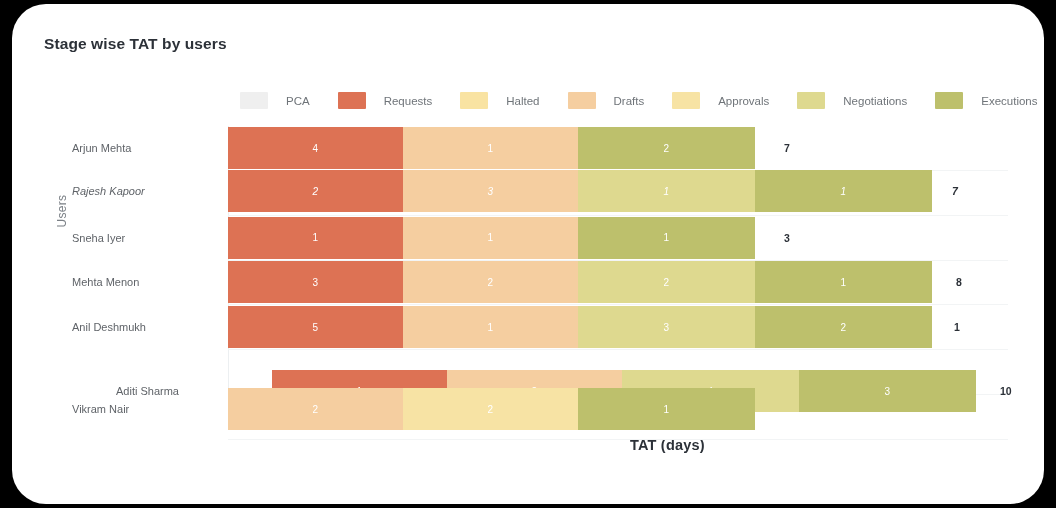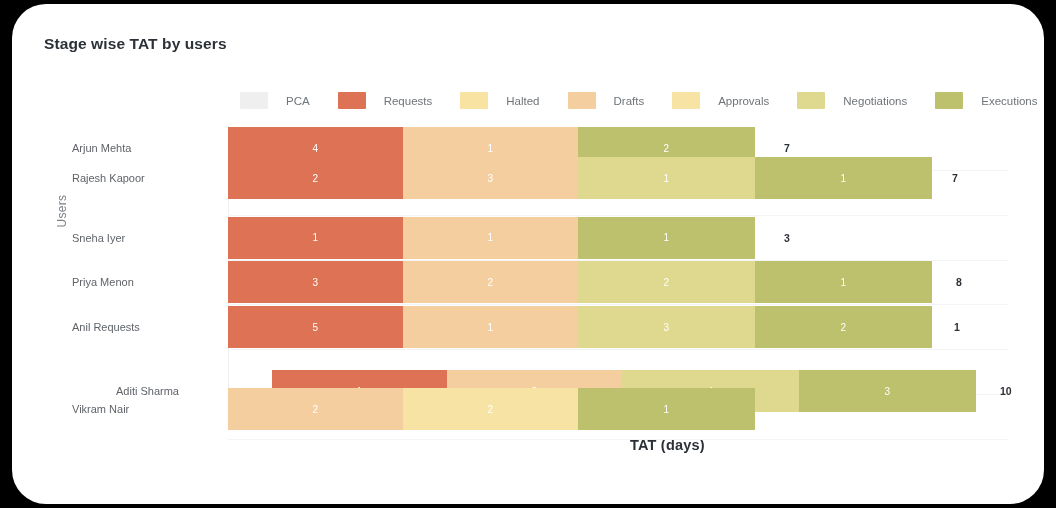--- a/index.html
+++ b/index.html
@@ -215,21 +215,21 @@
             <div class="seg" style="width: 175px; background: rgb(245, 206, 160);">
               <span class="seg-value">1</span>
             </div>
             <div class="seg" style="width: 177px; background: rgb(189, 192, 108);">
               <span class="seg-value">2</span>
             </div>
           </div>
           <div class="row-total" style="left: 772px;">7</div>
         </div>
         <div class="gridline" style="top: 210.8px;"></div>
-        <div class="row" style="top: 153px;">
+        <div class="row" style="top: 166px; font-style: italic;">
           <div class="row-label">Rajesh Kapoor</div>
           <div class="bar">
             <div class="seg" style="width: 175px; background: rgb(221, 114, 84);">
               <span class="seg-value">2</span>
             </div>
             <div class="seg" style="width: 175px; background: rgb(245, 206, 160);">
               <span class="seg-value">3</span>
             </div>
             <div class="seg" style="width: 177px; background: rgb(222, 217, 143);">
               <span class="seg-value">1</span>
@@ -251,40 +251,40 @@
               <span class="seg-value">1</span>
             </div>
             <div class="seg" style="width: 177px; background: rgb(189, 192, 108);">
               <span class="seg-value">1</span>
             </div>
           </div>
           <div class="row-total" style="left: 772px;">3</div>
         </div>
         <div class="gridline" style="top: 300.4px;"></div>
         <div class="row" style="top: 257.4px;">
-          <div class="row-label">Priya Menon</div>
+          <div class="row-label">Mehta Menon</div>
           <div class="bar">
             <div class="seg" style="width: 175px; background: rgb(221, 114, 84);">
               <span class="seg-value">3</span>
             </div>
             <div class="seg" style="width: 175px; background: rgb(245, 206, 160);">
               <span class="seg-value">2</span>
             </div>
             <div class="seg" style="width: 177px; background: rgb(222, 217, 143);">
               <span class="seg-value">2</span>
             </div>
             <div class="seg" style="width: 177px; background: rgb(189, 192, 108);">
               <span class="seg-value">1</span>
             </div>
           </div>
           <div class="row-total" style="left: 944px;">8</div>
         </div>
         <div class="gridline" style="top: 345.2px;"></div>
         <div class="row" style="top: 302.2px;">
-          <div class="row-label">Anil Requests</div>
+          <div class="row-label">Anil Deshmukh</div>
           <div class="bar">
             <div class="seg" style="width: 175px; background: rgb(221, 114, 84);">
               <span class="seg-value">5</span>
             </div>
             <div class="seg" style="width: 175px; background: rgb(245, 206, 160);">
               <span class="seg-value">1</span>
             </div>
             <div class="seg" style="width: 177px; background: rgb(222, 217, 143);">
               <span class="seg-value">3</span>
             </div>

